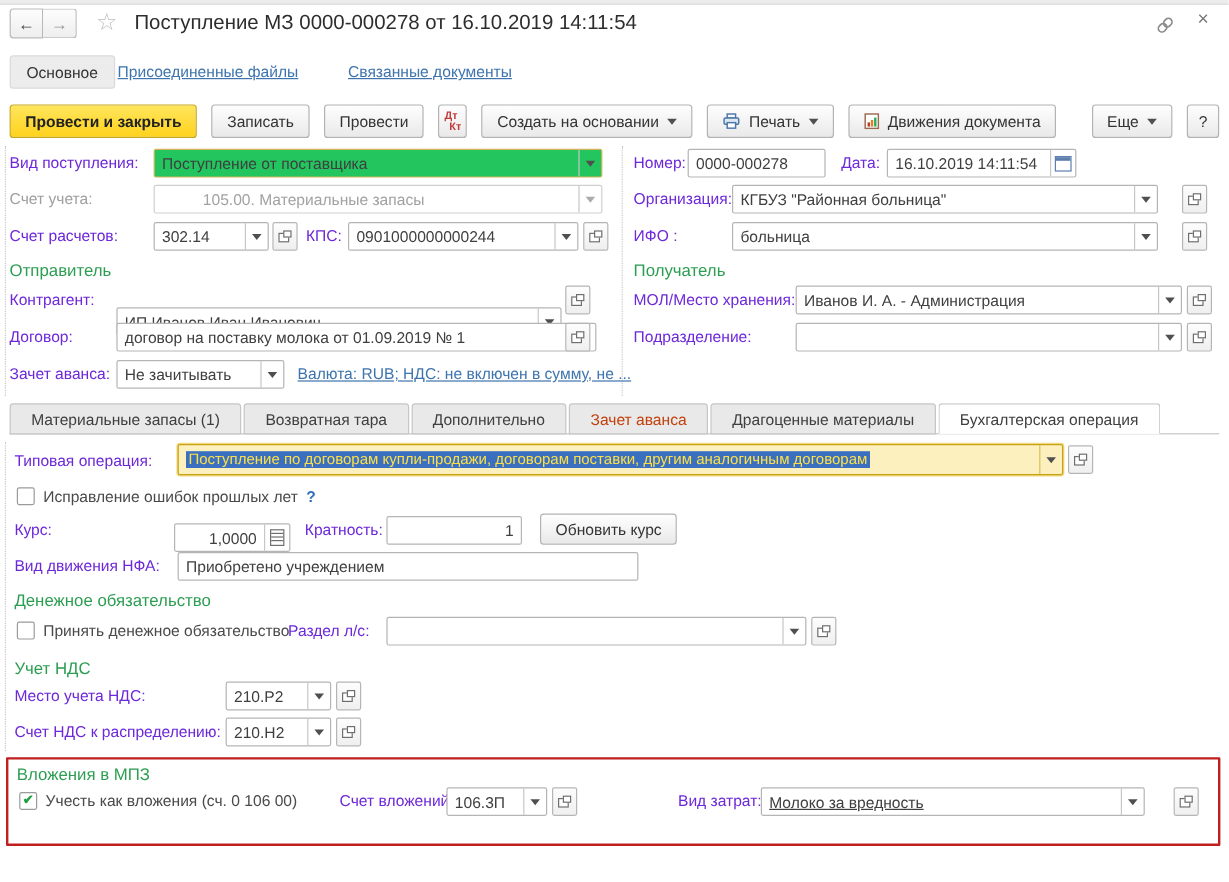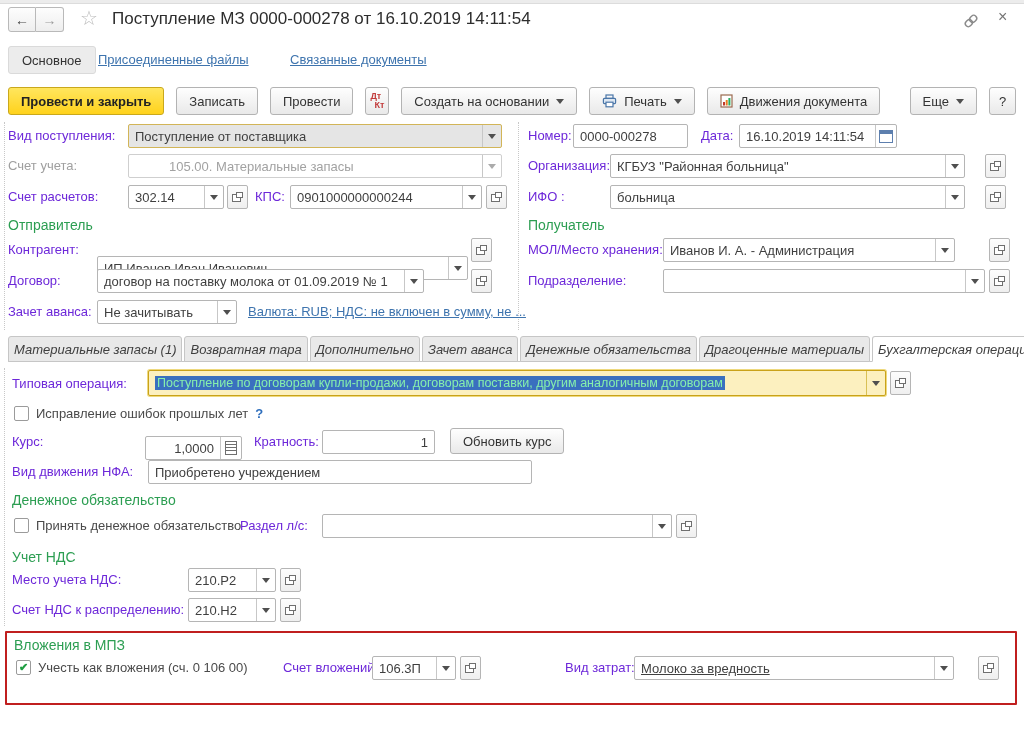--- a/index.html
+++ b/index.html
@@ -32,43 +32,43 @@
 
   
   .lbl{position:absolute;line-height:24px;color:#6d28d9;white-space:nowrap;}
   .lbl.dis{color:#9f9f9f;}
   .green-h{position:absolute;color:#2c9e52;font-size:14px;white-space:nowrap;}
   .combo{position:absolute;height:24px;box-sizing:border-box;border:1px solid #b5b5b5;border-radius:2px;background:#fff;display:flex;align-items:stretch;}
   .combo .val{flex:1;padding:0 6px;white-space:nowrap;overflow:hidden;display:flex;align-items:center;}
   .combo .val.r{justify-content:flex-end;}
   .combo .dd{width:18px;border-left:1px solid #c7c7c7;display:flex;align-items:center;justify-content:center;}
   .combo .dd::after{content:"";width:0;height:0;border-left:4px solid transparent;border-right:4px solid transparent;border-top:5px solid #4f4f4f;}
-  .combo.yellow{background:#e5e5e5;border-color:#d2b558;}
+  .combo.yellow{background:#22c55e;border-color:#d2b558;}
   .combo.dis{border-color:#cfcfcf;padding-left:34px;}
   .combo.dis .val{color:#a2a2a2;}
   .combo.dis .dd::after{border-top-color:#ababab;}
   .combo.gold{background:#fcf0bf;border:1px solid #c9a21a;box-shadow:0 0 0 1px #eed97e;height:26px;}
   .combo.gold .dd{border-left-color:#d8c055;}
-  .hl{background:#3a70bf;color:#86efac;padding:0 2px;font-size:12.5px;white-space:nowrap;}
+  .hl{background:#3a70bf;color:#fde047;padding:0 2px;font-size:12.5px;white-space:nowrap;}
   .openbtn{position:absolute;width:21px;height:24px;box-sizing:border-box;border:1px solid #b5b5b5;border-radius:2px;background:linear-gradient(#fdfdfd,#efefef);display:flex;align-items:center;justify-content:center;}
   .glyph-open{position:relative;width:11px;height:10px;}
   .glyph-open::before{content:"";position:absolute;left:0;bottom:0;width:7px;height:6px;border:1px solid #6f6f6f;background:#fff;}
   .glyph-open::after{content:"";position:absolute;right:0;top:0;width:5px;height:4px;border:1px solid #6f6f6f;background:#fff;}
   .iconbtn{width:20px;border-left:1px solid #c7c7c7;display:flex;align-items:center;justify-content:center;}
   .glyph-cal{position:relative;width:12px;height:11px;border:1px solid #5d7fae;background:#fff;}
   .glyph-cal::before{content:"";position:absolute;left:0;top:0;width:100%;height:3px;background:#5d7fae;}
   .glyph-calc{position:relative;width:10px;height:12px;border:1px solid #6f6f6f;background:#fff;}
   .glyph-calc::before{content:"";position:absolute;left:0;top:2px;width:100%;height:1px;background:#6f6f6f;box-shadow:0 3px 0 #6f6f6f,0 6px 0 #6f6f6f;}
   .link{position:absolute;color:#3e74ae;text-decoration:underline;white-space:nowrap;cursor:pointer;}
   .splitter{position:absolute;border-left:1px dotted #c8c8c8;width:0;}
 
   
   .tabstrip{position:absolute;left:8px;top:336px;display:flex;align-items:flex-end;z-index:2;}
-  .tab{height:26px;box-sizing:border-box;border:1px solid #c6c6c6;background:#e9e9e9;padding:0 5px;display:inline-flex;align-items:center;border-radius:3px 3px 0 0;margin-right:2px;color:#3f3f3f;white-space:nowrap;cursor:pointer;font-style:italic;}
-  .tab.dis{color:#404040;cursor:default;}
+  .tab{height:26px;box-sizing:border-box;border:1px solid #c6c6c6;background:#e9e9e9;padding:0 17px;display:inline-flex;align-items:center;border-radius:3px 3px 0 0;margin-right:2px;color:#3f3f3f;white-space:nowrap;cursor:pointer;}
+  .tab.dis{color:#c2410c;cursor:default;}
   .tab.active{background:#fff;border-bottom:1px solid #fff;position:relative;z-index:3;}
   .tabline{position:absolute;left:8px;top:361px;width:1008px;border-bottom:1px solid #c6c6c6;z-index:1;}
 
   
   .cb{position:absolute;width:15px;height:15px;box-sizing:border-box;border:1px solid #9b9b9b;border-radius:2px;background:#fff;display:flex;align-items:center;justify-content:center;font-size:11px;line-height:11px;color:#1f9e42;font-weight:bold;}
   .cblbl{position:absolute;line-height:22px;color:#4a4a4a;white-space:nowrap;}
   .qmark{color:#2f6fbd;font-weight:bold;margin-left:7px;}
 
   .redbox{position:absolute;left:5px;top:631px;width:1008px;height:70px;border:2px solid #c01f1f;border-radius:1px;pointer-events:none;z-index:5;}
   svg{display:block;}
@@ -220,38 +220,38 @@
   <div class="lbl" style="left:8px;top:238px;">Контрагент:</div>
   <div class="combo" style="left:97px;top:256px;width:371px;">
     <span class="val">ИП Иванов Иван Иванович</span>
     <span class="dd"></span>
   </div>
   <div class="openbtn" style="left:471px;top:238px;">
       <span class="glyph-open"></span>
     </div>
 
   <div class="lbl" style="left:8px;top:269px;">Договор:</div>
-  <div class="combo" style="left:97px;top:269px;width:327px;">
+  <div class="combo" style="left:97px;top:269px;width:400px;">
     <span class="val">договор на поставку молока от 01.09.2019 № 1</span>
     <span class="dd"></span>
   </div>
   <div class="openbtn" style="left:471px;top:269px;">
       <span class="glyph-open"></span>
     </div>
 
   <div class="lbl" style="left:8px;top:300px;">Зачет аванса:</div>
   <div class="combo" style="left:97px;top:300px;width:140px;">
     <span class="val">Не зачитывать</span>
     <span class="dd"></span>
   </div>
   <div class="link" style="left:248px;top:304px;">Валюта: RUB; НДС: не включен в сумму, не ...</div>
 
   <div class="green-h" style="left:528px;top:217px;">Получатель</div>
   <div class="lbl" style="left:528px;top:238px;">МОЛ/Место хранения:</div>
-  <div class="combo" style="left:663px;top:238px;width:292px;">
+  <div class="combo" style="left:663px;top:238px;width:322px;">
     <span class="val">Иванов И. А. - Администрация</span>
     <span class="dd"></span>
   </div>
   <div class="openbtn" style="left:989px;top:238px;">
       <span class="glyph-open"></span>
     </div>
 
   <div class="lbl" style="left:528px;top:269px;">Подразделение:</div>
   <div class="combo" style="left:663px;top:269px;width:322px;">
     <span class="val"></span>
@@ -267,23 +267,20 @@
         <span>Материальные запасы (1)</span>
       </div>
     <div class="tab">
         <span>Возвратная тара</span>
       </div>
     <div class="tab">
         <span>Дополнительно</span>
       </div>
     <div class="tab dis">
         <span>Зачет аванса</span>
-      </div>
-    <div class="tab">
-        <span>Денежные обязательства</span>
       </div>
     <div class="tab">
         <span>Драгоценные материалы</span>
       </div>
     <div class="tab active">
         <span>Бухгалтерская операция</span>
       </div>
   </div>
 
   <div class="splitter" style="left:4px;top:368px;height:258px;"></div>

